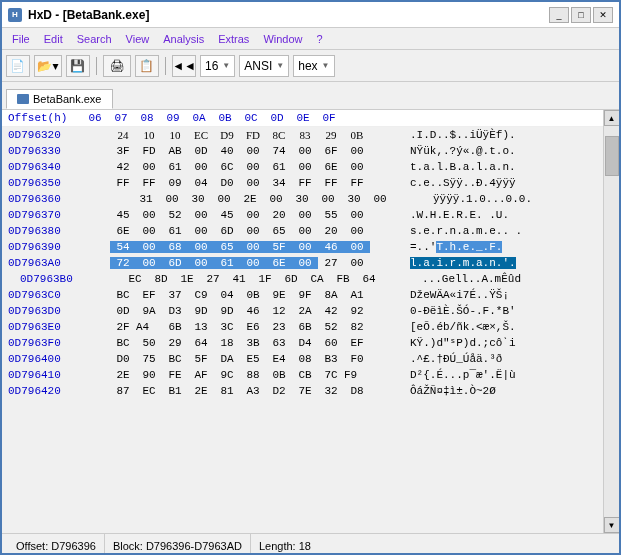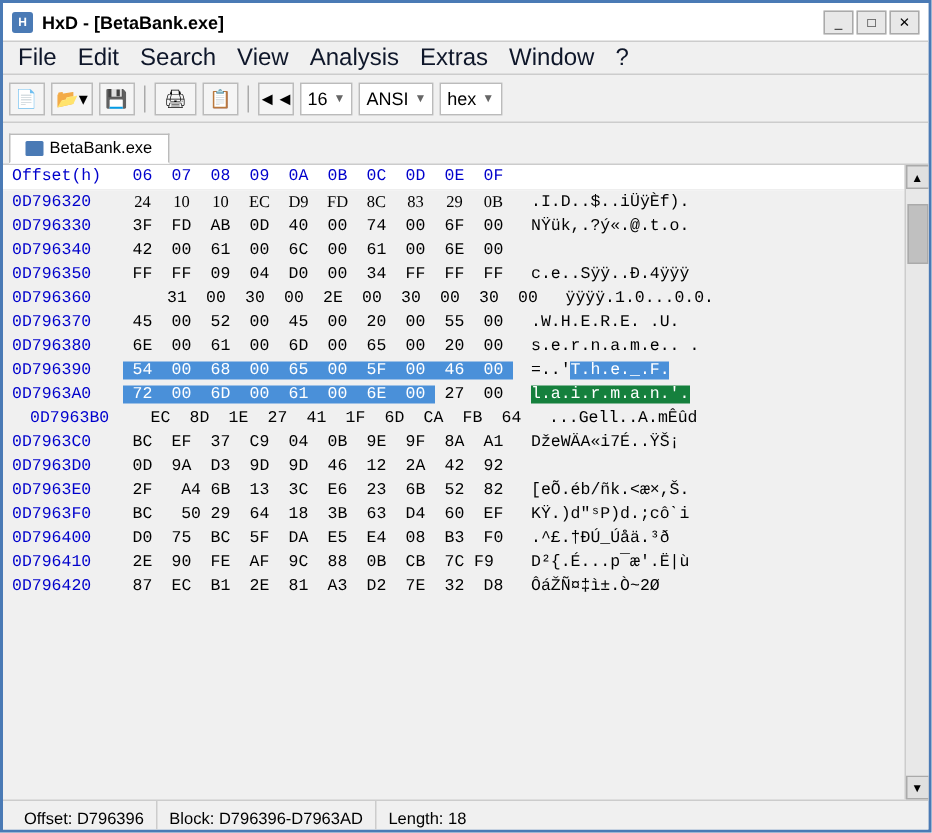--- a/index.html
+++ b/index.html
@@ -64,23 +64,23 @@
       background: #f0f0f0;
       display: flex;
       align-items: center;
       padding: 2px 4px;
       border-bottom: 1px solid #ccc;
       height: 22px;
       gap: 2px;
     }
     .menu-item {
       padding: 2px 6px;
-      font-size: 16px;
+      font-size: 11px;
       cursor: pointer;
-      color: #0f172a;
+      color: #6d28d9;
     }
 
     
     .toolbar {
       background: #f0f0f0;
       display: flex;
       align-items: center;
       padding: 3px 4px;
       border-bottom: 1px solid #ccc;
       height: 32px;
@@ -167,20 +167,21 @@
     }
 
     
     .hex-row {
       display: flex;
       align-items: center;
       font-size: 11px;
       font-family: 'Courier New', monospace;
       padding: 0;
       height: 16px;
+      gap: 28px;
     }
     .row-offset {
       width: 80px;
       padding-left: 6px;
       color: #0000cc;
       flex-shrink: 0;
     }
 
     
     .scrollbar {
@@ -361,20 +362,21 @@
               <span style="width: 26px; text-align: center;">00</span>
               <span style="width: 26px; text-align: center;">61</span>
               <span style="width: 26px; text-align: center;">00</span>
               <span style="width: 26px; text-align: center;">6C</span>
               <span style="width: 26px; text-align: center;">00</span>
               <span style="width: 26px; text-align: center;">61</span>
               <span style="width: 26px; text-align: center;">00</span>
               <span style="width: 26px; text-align: center;">6E</span>
               <span style="width: 26px; text-align: center;">00</span>
             </div>
+            <span style="padding-left: 12px; font-family: &quot;Courier New&quot;, monospace;">t.a.l.B.a.l.a.n.</span>
           </div>
           <div class="hex-row" style="display: flex; align-items: center; height: 16px; font-family: &quot;Courier New&quot;, monospace; font-size: 11px;">
             <span class="row-offset" style="width: 80px; padding-left: 6px; color: rgb(0, 0, 204); flex-shrink: 0;">0D796350</span>
             <div style="display: flex;">
               <span style="width: 26px; text-align: center;">FF</span>
               <span style="width: 26px; text-align: center;">FF</span>
               <span style="width: 26px; text-align: center;">09</span>
               <span style="width: 26px; text-align: center;">04</span>
               <span style="width: 26px; text-align: center;">D0</span>
               <span style="width: 26px; text-align: center;">00</span>
@@ -456,21 +458,21 @@
               <span style="width: 26px; text-align: center; background: rgb(74, 144, 217); color: white;">00</span>
               <span style="width: 26px; text-align: center; background: rgb(74, 144, 217); color: white;">6D</span>
               <span style="width: 26px; text-align: center; background: rgb(74, 144, 217); color: white;">00</span>
               <span style="width: 26px; text-align: center; background: rgb(74, 144, 217); color: white;">61</span>
               <span style="width: 26px; text-align: center; background: rgb(74, 144, 217); color: white;">00</span>
               <span style="width: 26px; text-align: center; background: rgb(74, 144, 217); color: white;">6E</span>
               <span style="width: 26px; text-align: center; background: rgb(74, 144, 217); color: white;">00</span>
               <span style="width: 26px; text-align: center;">27</span>
               <span style="width: 26px; text-align: center;">00</span>
             </div>
-            <span style="padding-left: 12px; font-family: &quot;Courier New&quot;, monospace;"><span style="background: #15803d; color: white;">l.a.i.r.m.a.n.'.</span></span>
+            <span style="padding-left: 12px; font-family: &quot;Courier New&quot;, monospace;"><span style="background: #0369a1; color: white;">l.a.i.r.m.a.n.'.</span></span>
           </div>
           <div class="hex-row" style="display: flex; align-items: center; height: 16px; font-family: &quot;Courier New&quot;, monospace; font-size: 11px;">
             <span class="row-offset" style="width: 80px; padding-left: 6px; color: rgb(0, 0, 204); flex-shrink: 0; margin-left: 12px;">0D7963B0</span>
             <div style="display: flex;">
               <span style="width: 26px; text-align: center;">EC</span>
               <span style="width: 26px; text-align: center;">8D</span>
               <span style="width: 26px; text-align: center;">1E</span>
               <span style="width: 26px; text-align: center;">27</span>
               <span style="width: 26px; text-align: center;">41</span>
               <span style="width: 26px; text-align: center;">1F</span>
@@ -504,42 +506,43 @@
               <span style="width: 26px; text-align: center;">9A</span>
               <span style="width: 26px; text-align: center;">D3</span>
               <span style="width: 26px; text-align: center;">9D</span>
               <span style="width: 26px; text-align: center;">9D</span>
               <span style="width: 26px; text-align: center;">46</span>
               <span style="width: 26px; text-align: center;">12</span>
               <span style="width: 26px; text-align: center;">2A</span>
               <span style="width: 26px; text-align: center;">42</span>
               <span style="width: 26px; text-align: center;">92</span>
             </div>
+            <span style="padding-left: 12px; font-family: &quot;Courier New&quot;, monospace;">0-ÐëìÈ.ŠÓ-.F.*B'</span>
           </div>
           <div class="hex-row" style="display: flex; align-items: center; height: 16px; font-family: &quot;Courier New&quot;, monospace; font-size: 11px;">
             <span class="row-offset" style="width: 80px; padding-left: 6px; color: rgb(0, 0, 204); flex-shrink: 0;">0D7963E0</span>
             <div style="display: flex;">
               <span style="width: 26px; text-align: center;">2F</span>
-              <span style="width: 26px; text-align: right;">A4</span>
+              <span style="width: 26px; text-align: left;">A4</span>
               <span style="width: 26px; text-align: center;">6B</span>
               <span style="width: 26px; text-align: center;">13</span>
               <span style="width: 26px; text-align: center;">3C</span>
               <span style="width: 26px; text-align: center;">E6</span>
               <span style="width: 26px; text-align: center;">23</span>
               <span style="width: 26px; text-align: center;">6B</span>
               <span style="width: 26px; text-align: center;">52</span>
               <span style="width: 26px; text-align: center;">82</span>
             </div>
             <span style="padding-left: 12px; font-family: &quot;Courier New&quot;, monospace;">[eÕ.éb/ñk.&lt;æ×,Š.</span>
           </div>
           <div class="hex-row" style="display: flex; align-items: center; height: 16px; font-family: &quot;Courier New&quot;, monospace; font-size: 11px;">
             <span class="row-offset" style="width: 80px; padding-left: 6px; color: rgb(0, 0, 204); flex-shrink: 0;">0D7963F0</span>
             <div style="display: flex;">
               <span style="width: 26px; text-align: center;">BC</span>
-              <span style="width: 26px; text-align: right;">50</span>
+              <span style="width: 26px; text-align: center;">50</span>
               <span style="width: 26px; text-align: center;">29</span>
               <span style="width: 26px; text-align: center;">64</span>
               <span style="width: 26px; text-align: center;">18</span>
               <span style="width: 26px; text-align: center;">3B</span>
               <span style="width: 26px; text-align: center;">63</span>
               <span style="width: 26px; text-align: center;">D4</span>
               <span style="width: 26px; text-align: center;">60</span>
               <span style="width: 26px; text-align: center;">EF</span>
             </div>
             <span style="padding-left: 12px; font-family: &quot;Courier New&quot;, monospace;">KŸ.)d"ˢP)d.;côˋi</span>

